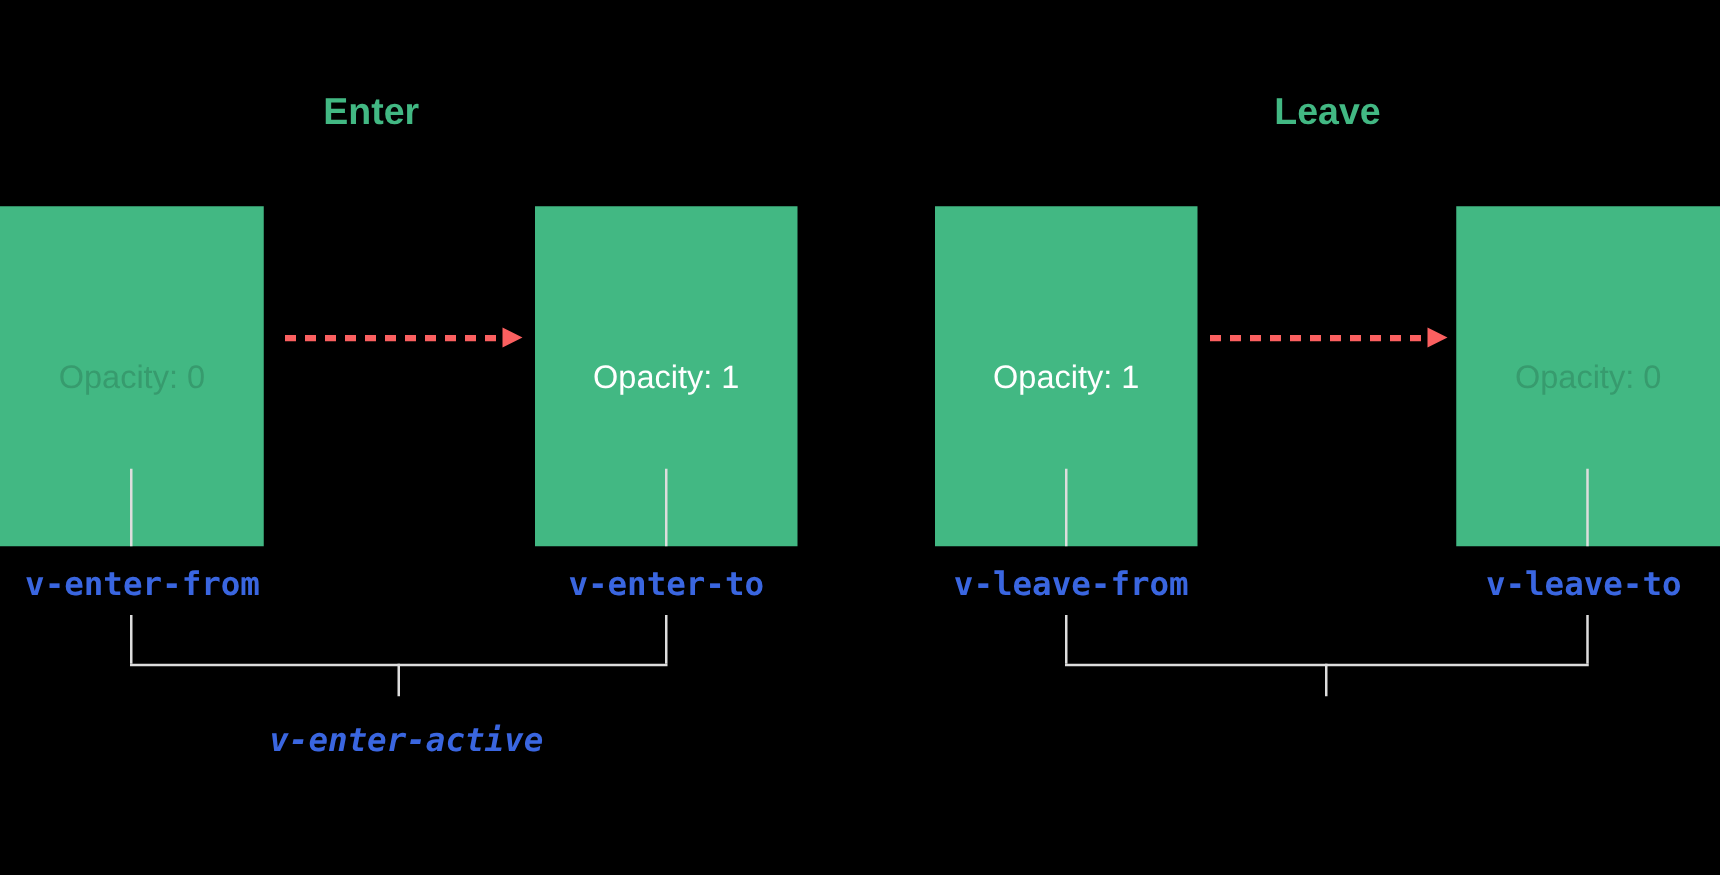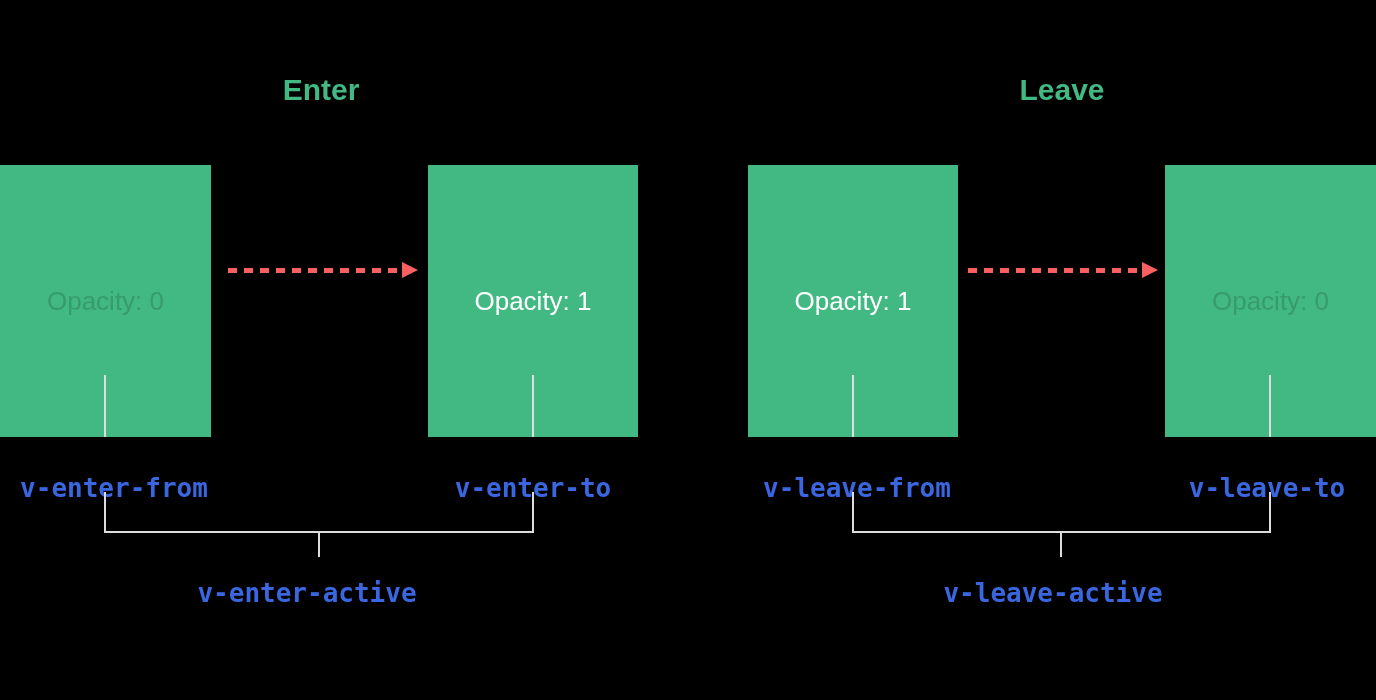--- a/index.html
+++ b/index.html
@@ -18,21 +18,21 @@
     width:1376px;height:700px;
     background:var(--bg);
     overflow:hidden;
     font-family:"Liberation Sans","DejaVu Sans",sans-serif;
   }
   .phase-title{
     position:absolute;top:72px;height:36px;line-height:36px;
     width:170px;text-align:center;
     font-size:30px;font-weight:bold;color:var(--title-green);
   }
-  .title-enter{left:236px;}
+  .title-enter{left:212px;}
   .title-leave{left:977px;}
   .box{
     position:absolute;top:165px;height:272px;
     background:var(--box-green);
     display:flex;align-items:center;justify-content:center;
   }
   .box1{left:0;width:211px;}
   .box2{left:428px;width:210px;}
   .box3{left:748px;width:210px;}
   .box4{left:1165px;width:211px;}
@@ -59,27 +59,27 @@
   .bracket-enter{top:531px;left:104px;width:430px;}
   .bracket-leave{top:531px;left:852px;width:419px;}
   .tick-enter{top:531px;left:318px;height:26px;}
   .tick-leave{top:531px;left:1060px;height:26px;}
   .code-label{
     position:absolute;transform:translateX(-50%);white-space:nowrap;
     font-family:"DejaVu Sans Mono","Liberation Mono",monospace;
     font-size:26px;font-weight:bold;color:var(--label-blue);
     line-height:30px;
   }
-  .row-from-to{top:453px;margin-top:20px;}
+  .row-from-to{top:453px;}
   .row-active{top:578px;}
   .lbl-enter-from{left:114px;}
   .lbl-enter-to{left:533px;text-align:center;}
   .lbl-leave-from{left:857px;}
   .lbl-leave-to{left:1267px;}
-  .lbl-enter-active{left:307px;}
+  .lbl-enter-active{left:325px;font-style:italic;}
   .lbl-leave-active{left:1053px;}
 </style>
 </head>
 <body>
 
 <div class="canvas">
 
   <div class="phase-title title-enter">Enter</div>
   <div class="phase-title title-leave">Leave</div>
 
@@ -120,15 +120,14 @@
   <div class="vline stub-bottom x-b2"></div>
   <div class="vline stub-bottom x-b3"></div>
   <div class="vline stub-bottom x-b4"></div>
 
   <div class="hline bracket-enter"></div>
   <div class="hline bracket-leave"></div>
   <div class="vline tick-enter"></div>
   <div class="vline tick-leave"></div>
 
   <div class="code-label row-active lbl-enter-active">v-enter-active</div>
-  <div class="code-label row-active lbl-leave-active">v-leave-active</div>
 
 </div>
 
 </body></html>

